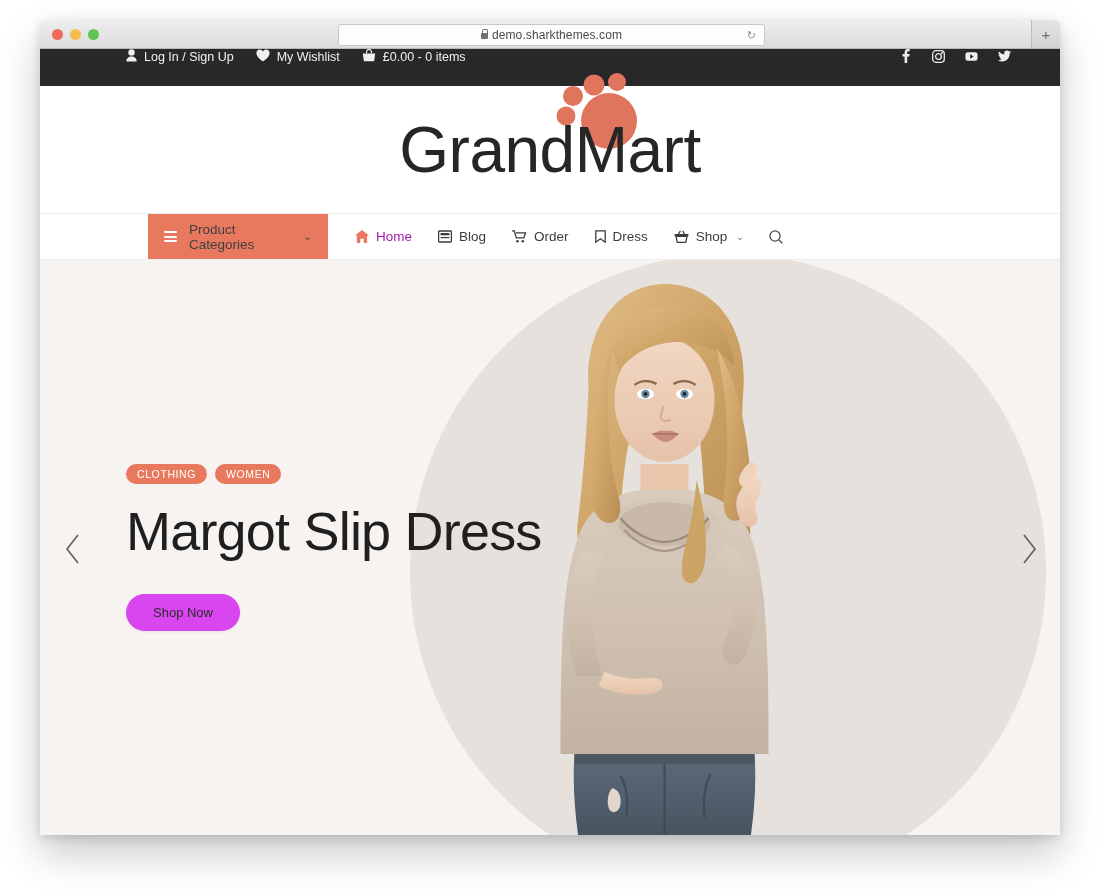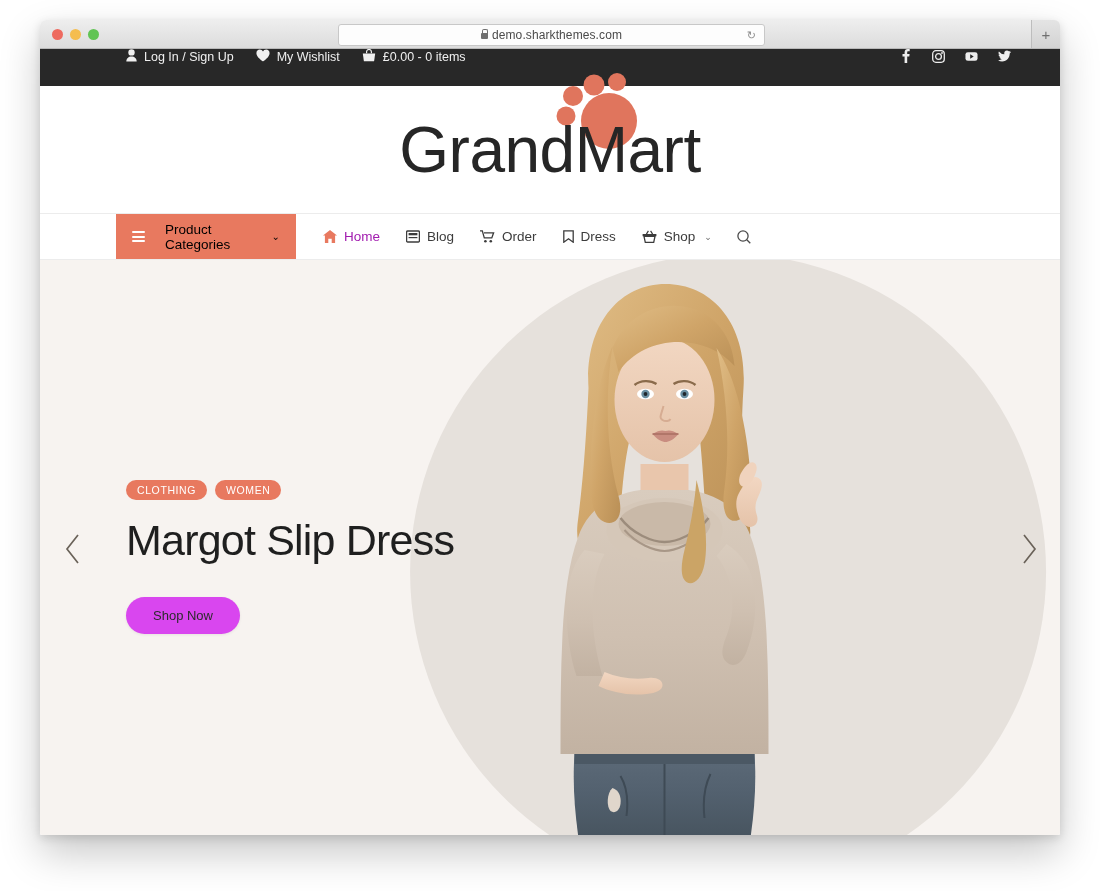--- a/index.html
+++ b/index.html
@@ -70,22 +70,22 @@
     font-family:"Liberation Sans", sans-serif;position:relative;z-index:2;
   }
   .paw{position:absolute;left:142px;top:-42px;width:98px;height:80px;z-index:1;}
 
   
   .navbar{
     height:45px;background:#ffffff;border-top:1px solid #ececec;border-bottom:1px solid #ececec;
     display:flex;align-items:stretch;
   }
   .cat-btn{
-    margin-left:76px;width:180px;background:#e8795f;color:#000000;
-    display:flex;align-items:center;gap:20px;padding:0 16px;box-sizing:border-box;
+    margin-left:108px;width:180px;background:#e8795f;color:#404040;
+    display:flex;align-items:center;gap:12px;padding:0 16px;box-sizing:border-box;
     font-size:13.5px;cursor:pointer;
   }
   .burger{display:inline-flex;flex-direction:column;gap:2.5px;}
   .burger i{display:block;width:13px;height:2px;background:#fff;border-radius:1px;}
   .cat-caret{margin-left:auto;font-size:10px;opacity:.95;}
   .menu{display:flex;align-items:center;gap:0;padding-left:14px;}
   .mi{
     display:flex;align-items:center;gap:7px;padding:0 13px;height:100%;
     font-size:13.5px;color:#3c3c3c;cursor:pointer;white-space:nowrap;
   }
@@ -98,28 +98,28 @@
   .hero{position:relative;height:578px;background:#f7f3f0;overflow:hidden;}
   .hero-circle{
     position:absolute;left:50%;top:-6px;transform:translateX(-22%);
     width:636px;height:636px;border-radius:50%;
     background:#e6e1dc;
   }
   .model{
     position:absolute;left:50%;top:8px;transform:translateX(-15%);
     width:330px;height:570px;
   }
-  .hero-copy{position:absolute;left:86px;top:220px;z-index:4;}
+  .hero-copy{position:absolute;left:86px;top:204px;z-index:4;}
   .badges{display:flex;gap:8px;margin-bottom:16px;}
   .badge{
     background:#e8795f;color:#fff;font-size:10.5px;letter-spacing:.6px;
     padding:4px 11px;border-radius:11px;cursor:pointer;
   }
   .hero-title{
-    font-size:43px;color:#1f1f1f;margin:0 0 32px 0;letter-spacing:-.8px;font-weight:400;
+    font-size:54px;color:#1f1f1f;margin:0 0 32px 0;letter-spacing:-.8px;font-weight:400;
   }
   .shop-now{
     display:inline-block;background:#d946ef;color:#2b2b2b;font-size:13px;
     padding:11px 27px;border-radius:20px;border:none;cursor:pointer;
     box-shadow:0 1px 3px rgba(0,0,0,.07);
   }
   .arrow{
     position:absolute;top:50%;transform:translateY(-50%);z-index:6;
     font-size:0;cursor:pointer;width:26px;height:40px;
   }

